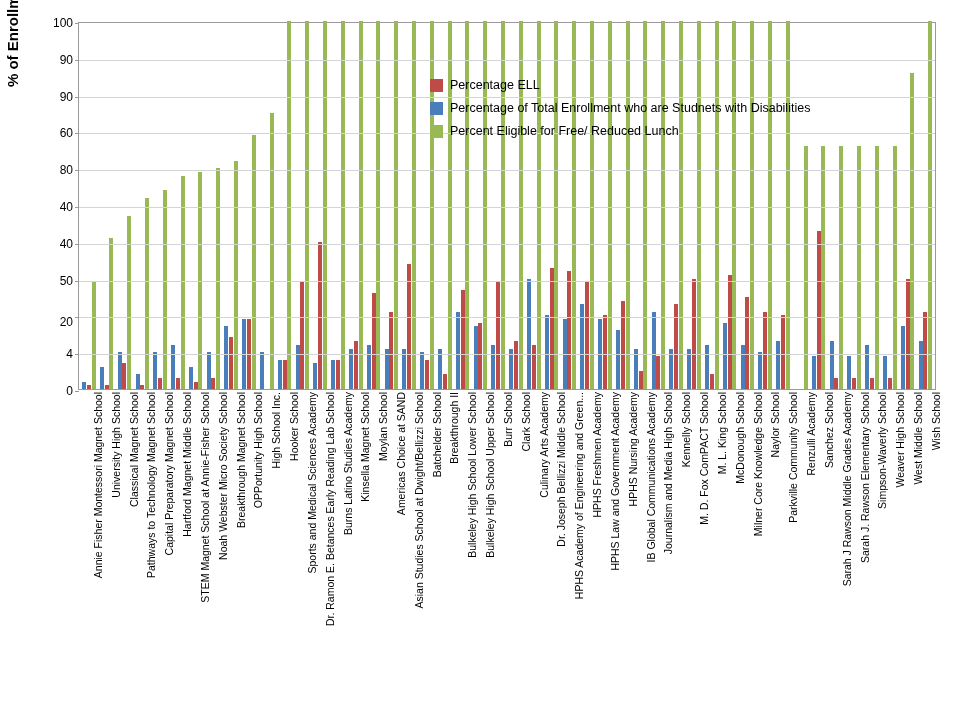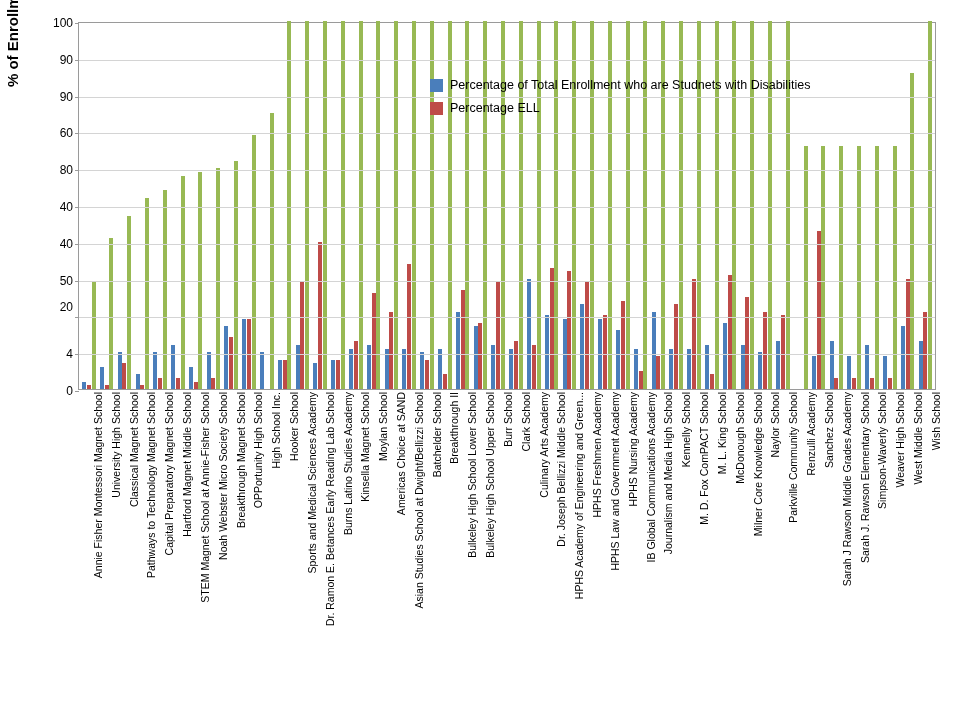--- a/index.html
+++ b/index.html
@@ -366,21 +366,21 @@
           <div class="bar ell" style="height: 77.28px;"></div>
           <div class="bar frl" style="height: 368px;"></div>
         </div>
       </div>
   <div class="ytick-label" style="top: 368px;">0</div>
       <div class="ytick-mark" style="top: 368px;"></div>
       <div class="gridline" style="top: 331.2px;"></div>
       <div class="ytick-label" style="top: 331.2px;">4</div>
       <div class="ytick-mark" style="top: 331.2px;"></div>
       <div class="gridline" style="top: 294.4px;"></div>
-      <div class="ytick-label" style="top: 284px;">20</div>
+      <div class="ytick-label" style="top: 299px;">20</div>
       <div class="ytick-mark" style="top: 294.4px;"></div>
       <div class="gridline" style="top: 257.6px;"></div>
       <div class="ytick-label" style="top: 257.6px;">50</div>
       <div class="ytick-mark" style="top: 257.6px;"></div>
       <div class="gridline" style="top: 220.8px;"></div>
       <div class="ytick-label" style="top: 220.8px;">40</div>
       <div class="ytick-mark" style="top: 220.8px;"></div>
       <div class="gridline" style="top: 184px;"></div>
       <div class="ytick-label" style="top: 184px;">40</div>
       <div class="ytick-mark" style="top: 184px;"></div>
@@ -542,22 +542,26 @@
       <div class="xlabel">
         <span>West Middle School</span>
       </div>
       <div class="xlabel">
         <span>Wish School</span>
       </div>
     </div>
 
   <div class="legend" id="legend">
       <div class="legend-row">
+        <div class="legend-swatch ell"></div>
+        <div>Percentage ELL</div>
+      </div>
+      <div class="legend-row">
         <div class="legend-swatch swd"></div>
         <div>Percentage of Total Enrollment who are Studnets with Disabilities</div>
       </div>
       <div class="legend-row">
-        <div class="legend-swatch ell"></div>
-        <div>Percentage ELL</div>
+        <div class="legend-swatch frl"></div>
+        <div>Percent Eligible for Free/ Reduced Lunch</div>
       </div>
     </div>
 
 </div>
 
 </body></html>

